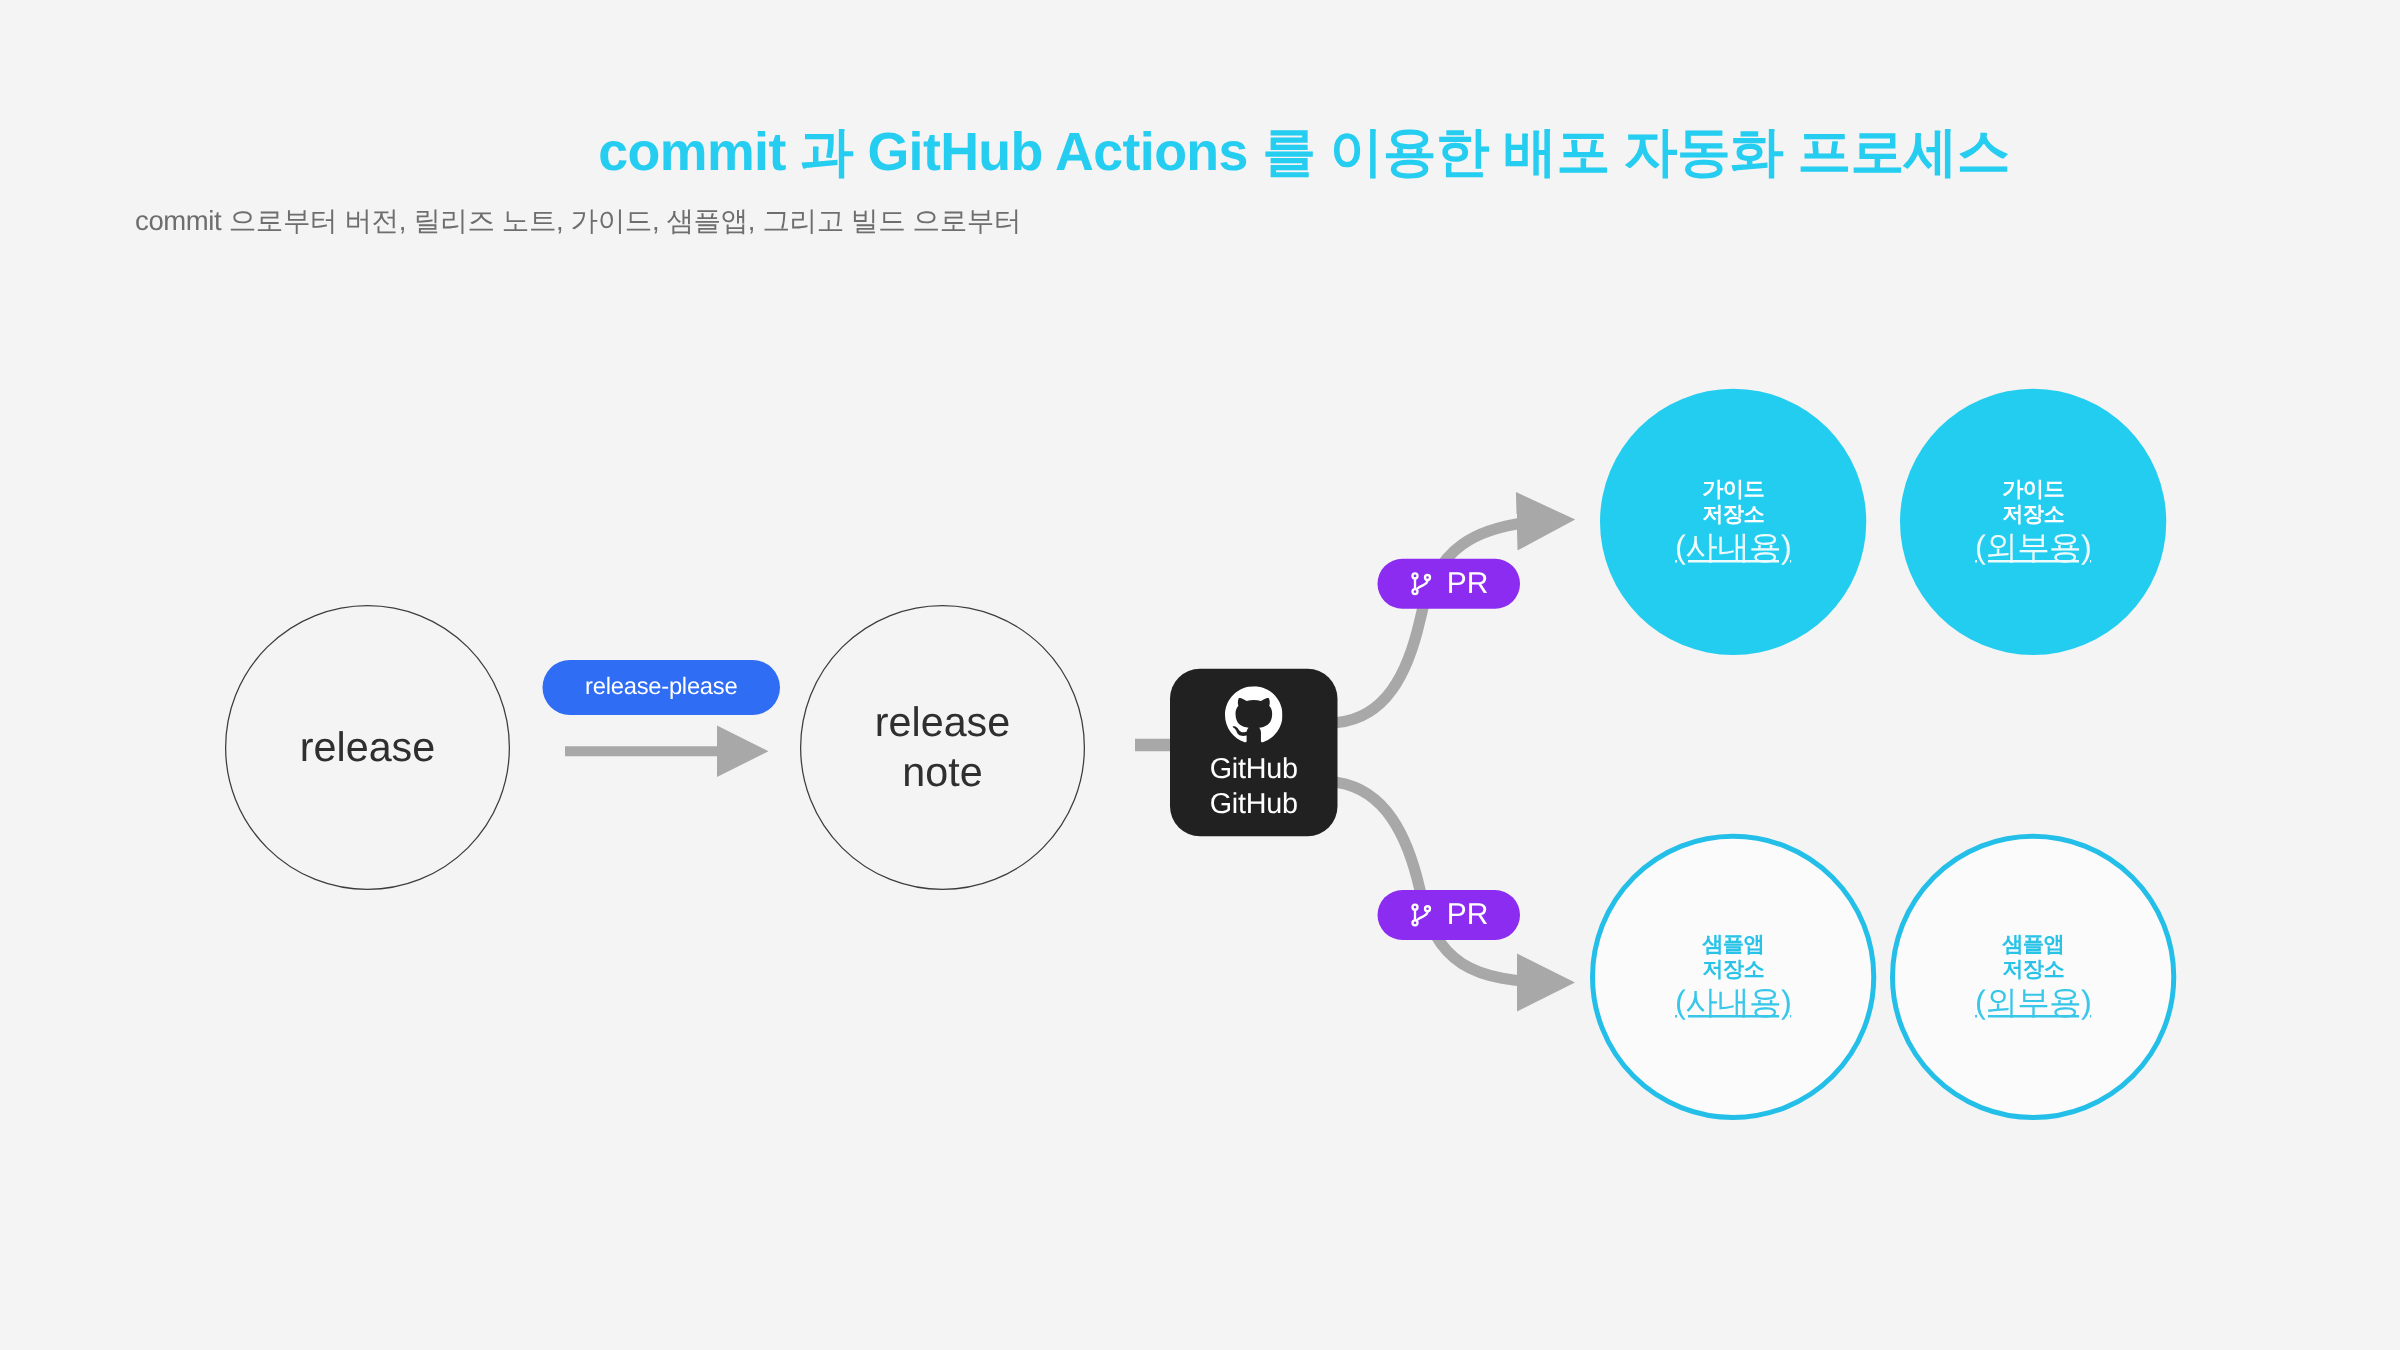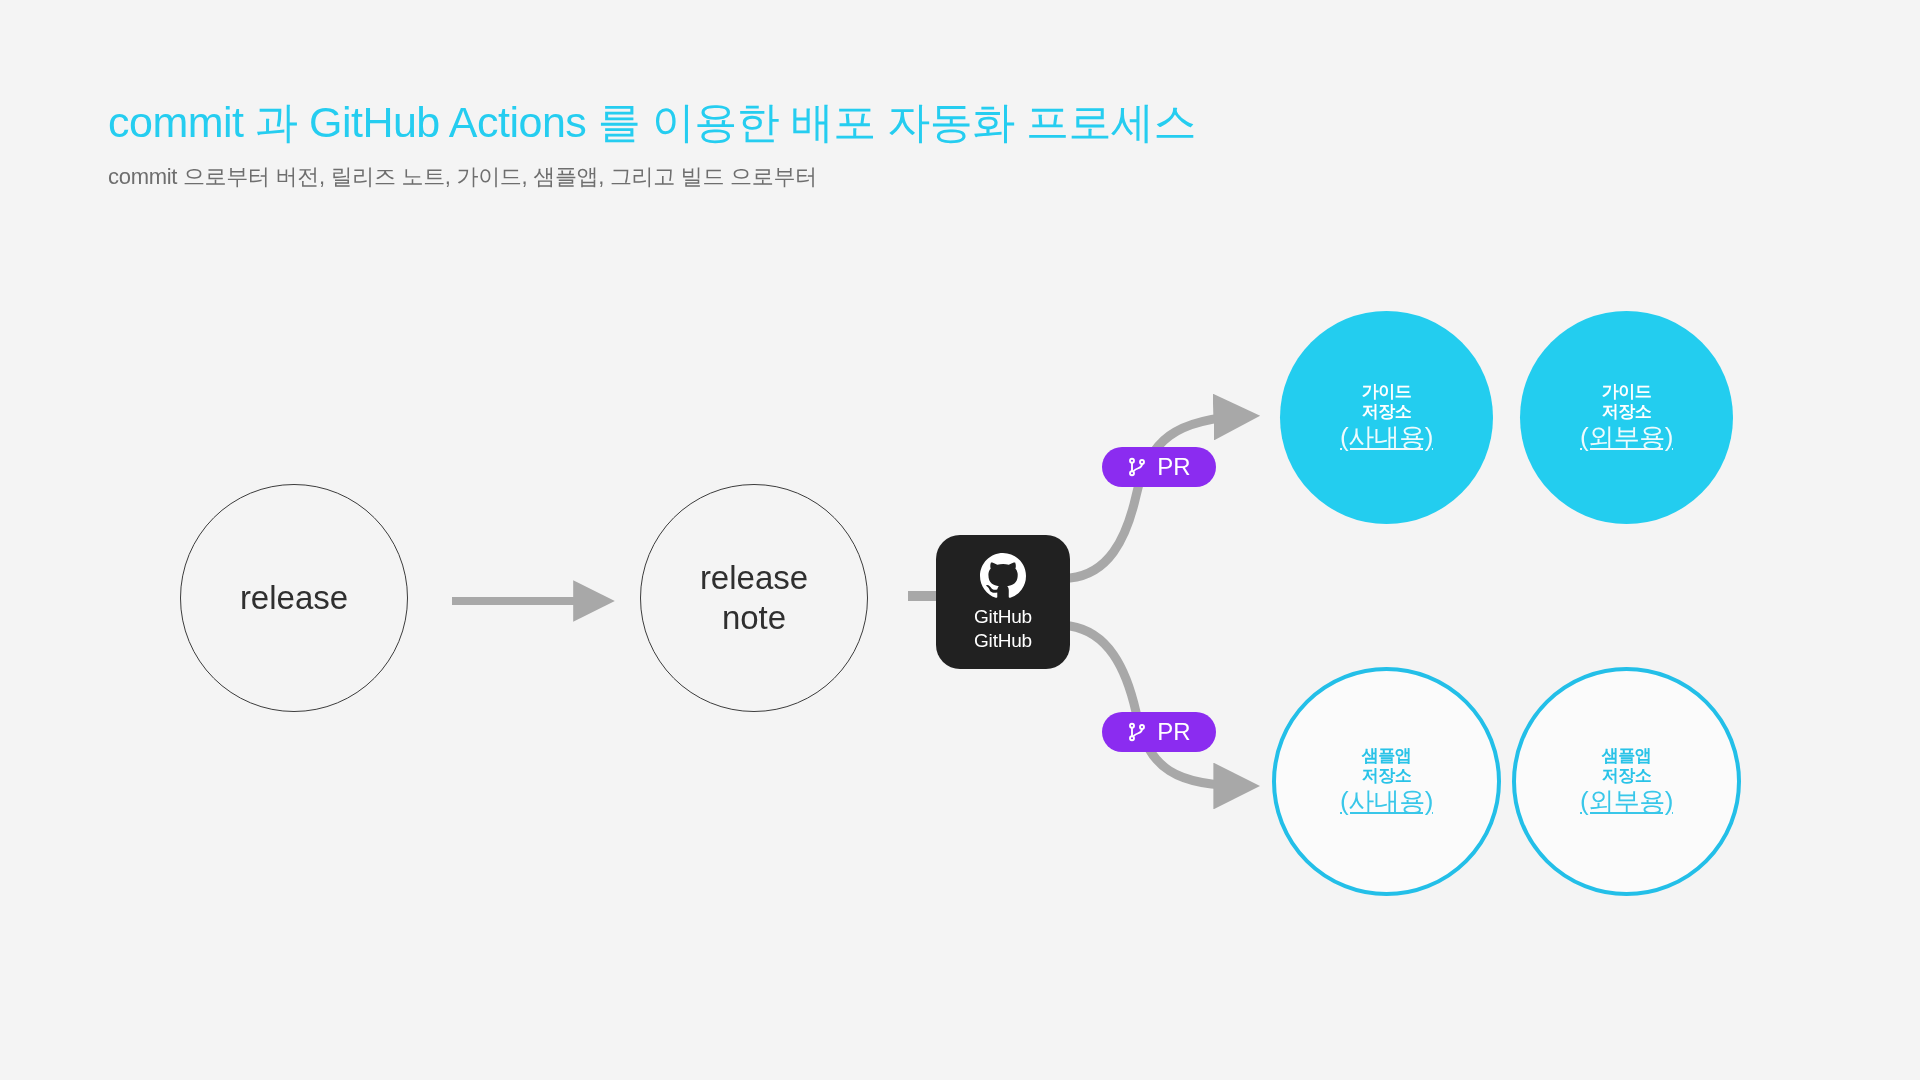--- a/index.html
+++ b/index.html
@@ -7,22 +7,22 @@
     width:1920px;height:1080px;
     background:#f4f4f4;
     font-family:"Liberation Sans","DejaVu Sans",sans-serif;
     overflow:hidden;position:relative;
   }
   #stage{position:absolute;inset:0;}
 
   
   .header{position:absolute;left:108px;top:96px;width:1500px;}
   .title{
-    font-size:43px;font-weight:400;color:#25cdf0;
-    letter-spacing:-0.5px;line-height:1.25;white-space:nowrap;
+    font-size:43px;font-weight:700;color:#25cdf0;
+    letter-spacing:-0.5px;line-height:1.25;white-space:nowrap;text-align:right;
   }
   .subtitle{
     margin-top:12px;font-size:22px;font-weight:400;color:#6e6e6e;
     letter-spacing:-0.3px;line-height:1.4;white-space:nowrap;
   }
 
   
   #wires{position:absolute;left:0;top:0;width:1920px;height:1080px;pointer-events:none;}
 
   
@@ -56,21 +56,21 @@
   .repo-label{display:block;}
   .repo-l1,.repo-l2{font-size:17px;font-weight:700;letter-spacing:-0.5px;}
   .repo-l3{font-size:26px;font-weight:400;letter-spacing:-0.5px;opacity:.92;text-decoration:underline;}
 
   
   .ga-box{
     background:#212121;border-radius:24px;color:#ffffff;
     flex-direction:column;gap:2px;
   }
   .ga-logo{width:46px;height:46px;margin-bottom:5px;}
-  .ga-text{font-size:19px;font-weight:400;line-height:1.12;letter-spacing:-0.2px;}
+  .ga-text{font-size:23px;font-weight:400;line-height:1.12;letter-spacing:-0.2px;}
 
   
   .pill{
     position:absolute;display:flex;align-items:center;justify-content:center;
     border-radius:999px;box-sizing:border-box;white-space:nowrap;
   }
   .pill-release{
     background:#2f6df4;color:#fff;font-size:19px;font-weight:400;
     letter-spacing:-0.2px;
   }
@@ -104,20 +104,23 @@
 
     <path d="M 1070 578 C 1108 574 1126 540 1136 496 C 1148 440 1176 418 1248 416" fill="none" stroke="#a8a8a8" stroke-width="9" stroke-linecap="round" marker-end="url(#ah)"></path>
 
     <path d="M 1070 626 C 1108 632 1126 668 1136 712 C 1148 770 1176 786 1248 786" fill="none" stroke="#a8a8a8" stroke-width="9" stroke-linecap="round" marker-end="url(#ah)"></path>
   </svg>
 
   <div class="node circle-plain" style="left:180px;top:484px;width:228px;height:228px;">
     <span>release</span>
   </div>
 
+  <div class="pill pill-release" style="left:434px;top:528px;width:190px;height:44px;">
+    <span>release-please</span>
+  </div>
 
   <div class="node circle-plain" style="left:640px;top:484px;width:228px;height:228px;">
     <div>
       <span class="repo-label">release</span>
       <span class="repo-label">note</span>
     </div>
   </div>
 
   <div class="node ga-box" style="left:936px;top:535px;width:134px;height:134px;">
     <svg class="ga-logo" viewBox="0 0 16 16">

